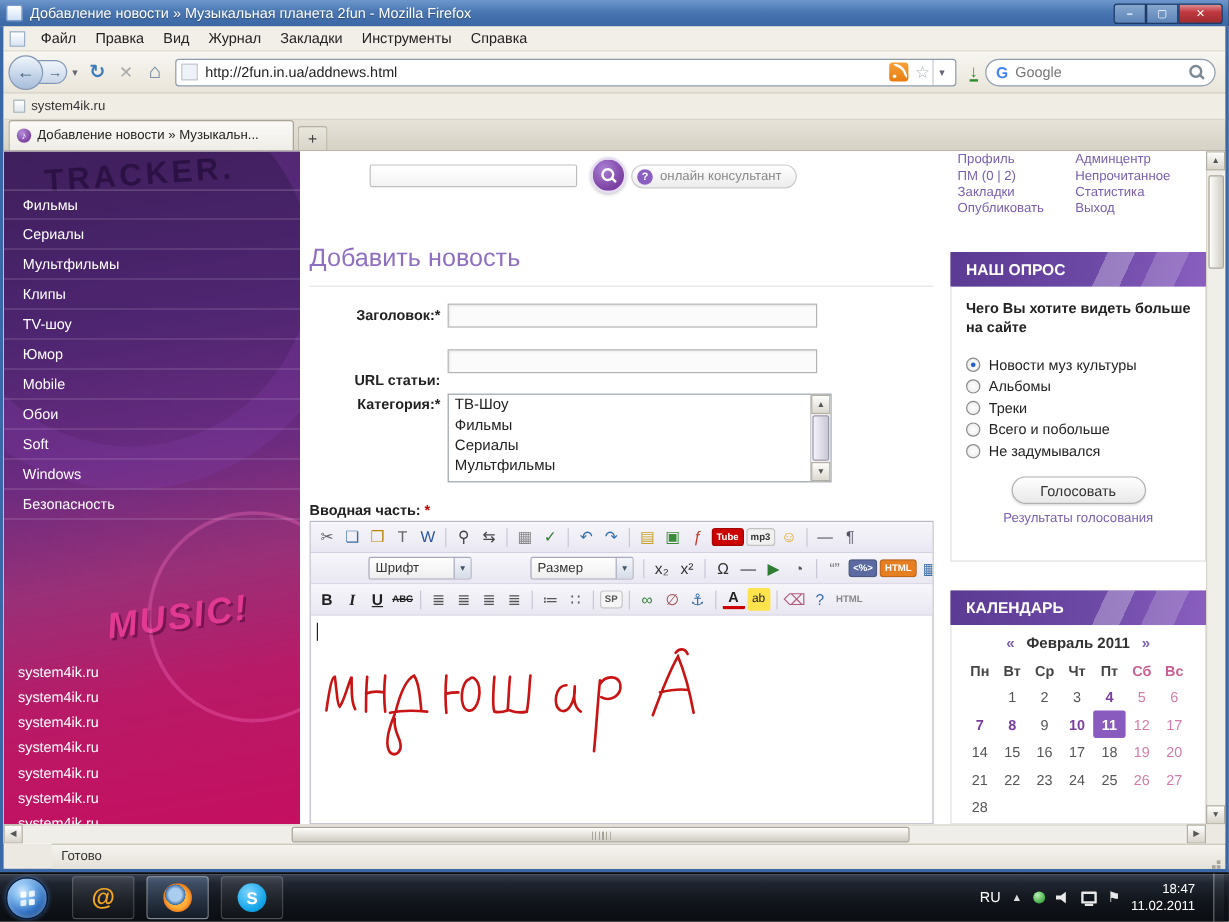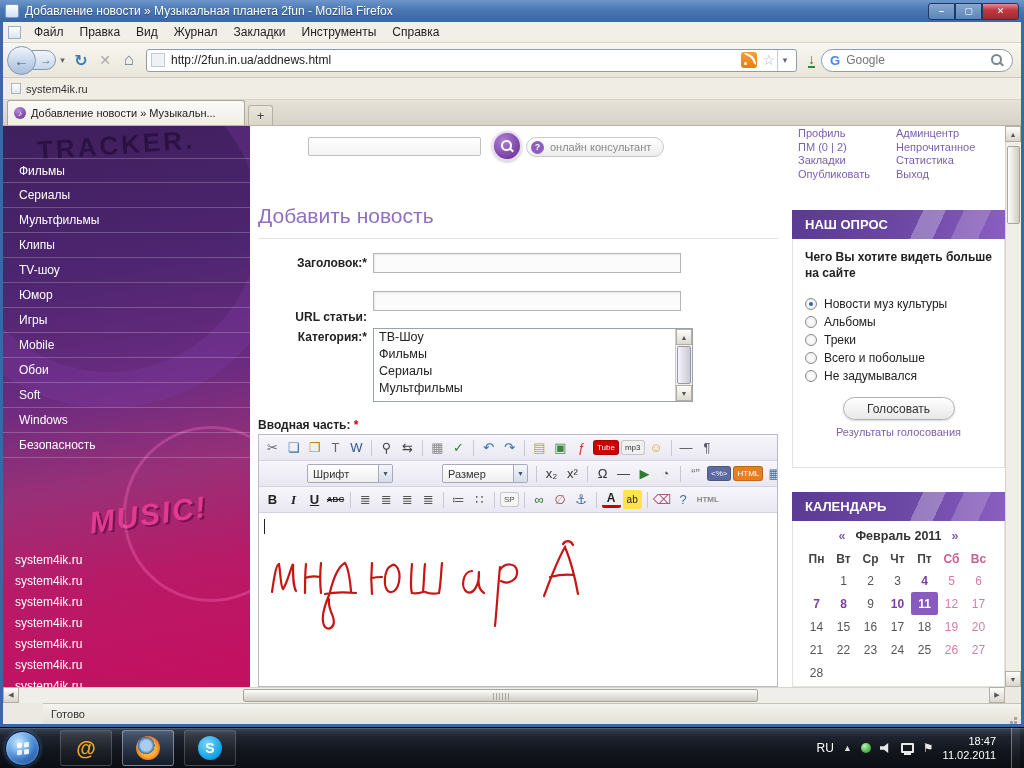--- a/index.html
+++ b/index.html
@@ -104,21 +104,21 @@
   .lb-scroll { position:absolute; right:0; top:0; bottom:0; width:17px; background:#f0f0f0; border-left:1px solid #ccc; }
   .lb-btn { position:absolute; left:0; width:16px; height:16px; background:linear-gradient(#fdfdfb,#dcd9d0); border:1px solid #b3aea1; color:#555; font-size:7px; display:flex; align-items:center; justify-content:center; }
   .lb-thumb { position:absolute; left:1px; top:17px; width:14px; height:38px; background:linear-gradient(90deg,#f4f3fa,#cac8d6); border:1px solid #9a97a8; border-radius:2px; }
   .lbl-intro { position:absolute; left:255px; top:292px; font-weight:bold; font-size:12px; color:#222; }
 
   
   .editor { position:absolute; left:255px; top:308px; width:520px; height:253px; border:1px solid #b9b9c9; background:#fff; }
   .tb { display:flex; align-items:center; height:26px; background:linear-gradient(#f7f6fb,#e9e7f1); border-bottom:1px solid #d4d2e0; padding:0 4px; gap:2px; white-space:nowrap; overflow:hidden; }
   .ti { width:19px; height:19px; display:flex; align-items:center; justify-content:center; font-size:13px; border-radius:2px; flex:0 0 auto; }
   .tsep { width:1px; height:16px; background:#c9c7d6; margin:0 3px; flex:0 0 auto; }
-  .tbadge { height:15px; padding:0 3px; border-radius:3px; font-size:8px; font-weight:normal; display:flex; align-items:center; border:1px solid rgba(0,0,0,.18); flex:0 0 auto; }
+  .tbadge { height:15px; padding:0 3px; border-radius:3px; font-size:8px; font-weight:bold; display:flex; align-items:center; border:1px solid rgba(0,0,0,.18); flex:0 0 auto; }
   .combo { width:86px; height:19px; border:1px solid #a8aabb; background:linear-gradient(#fff,#eee); display:flex; align-items:center; font-size:11px; color:#333; padding-left:5px; border-radius:2px; margin-right:3px; flex:0 0 auto;margin-left:44px; }
   .combo-arr { margin-left:auto; width:14px; height:17px; background:linear-gradient(#f4f6fa,#d6dde8); border-left:1px solid #a8aabb; font-size:8px; color:#456; display:flex; align-items:center; justify-content:center; }
   .fb { font-weight:bold; } .fi { font-style:italic; font-family:"Liberation Serif",serif; font-weight:bold; }
   .fu { text-decoration:underline; font-weight:bold; } .fs { text-decoration:line-through; font-size:8px; font-weight:bold; }
   .tc { border-bottom:3px solid #cc0000; font-weight:bold; font-size:12px; height:17px; }
   .hl { background:#ffe34d; font-size:10px; }
   .src { font-size:8px; font-weight:bold; width:auto; padding:0 2px; }
   .editor-content { position:absolute; left:1px; right:1px; top:79px; bottom:1px; background:#fff; overflow:hidden; }
   .caret { position:absolute; left:4px; top:5px; width:1px; height:15px; background:#222; }
   .scribble { position:absolute; left:0; top:0; width:520px; height:190px; }
@@ -235,21 +235,20 @@
         <aside class="site-sidebar">
           <div class="decor-top">TRACKER.</div>
           <div class="decor-bottom">MUSIC!</div>
           <div class="site-menu">
               <div class="side-item">Фильмы</div>
               <div class="side-item">Сериалы</div>
               <div class="side-item">Мультфильмы</div>
               <div class="side-item">Клипы</div>
               <div class="side-item">TV-шоу</div>
               <div class="side-item">Юмор</div>
-              <div class="side-item">Игры</div>
               <div class="side-item">Mobile</div>
               <div class="side-item">Обои</div>
               <div class="side-item">Soft</div>
               <div class="side-item">Windows</div>
               <div class="side-item">Безопасность</div>
             </div>
           <div class="site-bottom">
               <div class="site-link">system4ik.ru</div>
               <div class="site-link">system4ik.ru</div>
               <div class="site-link">system4ik.ru</div>

